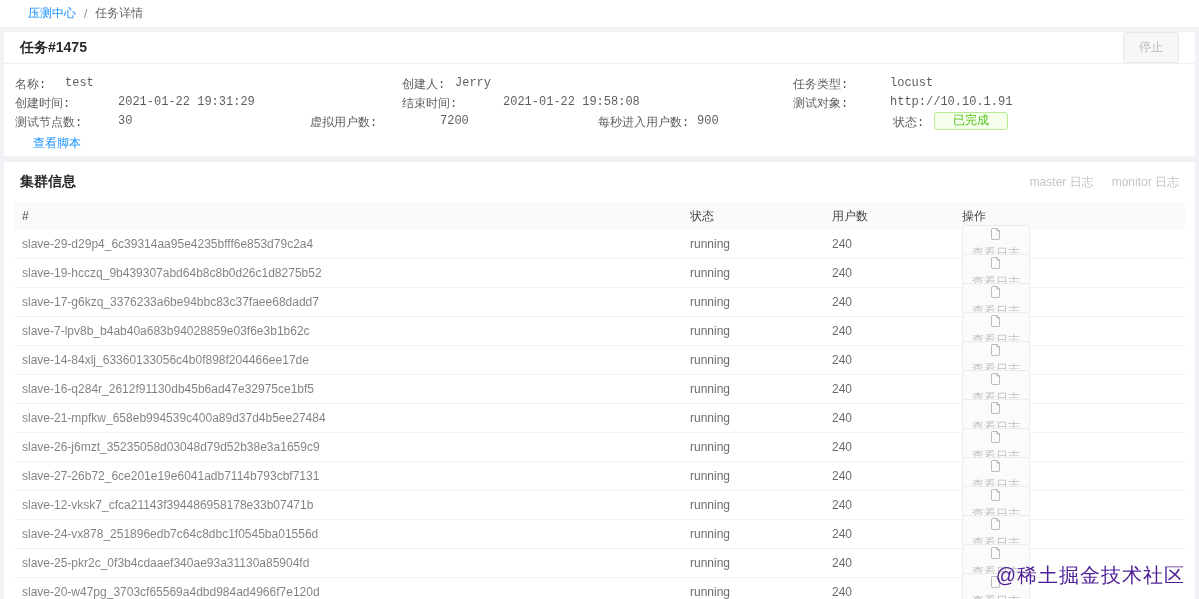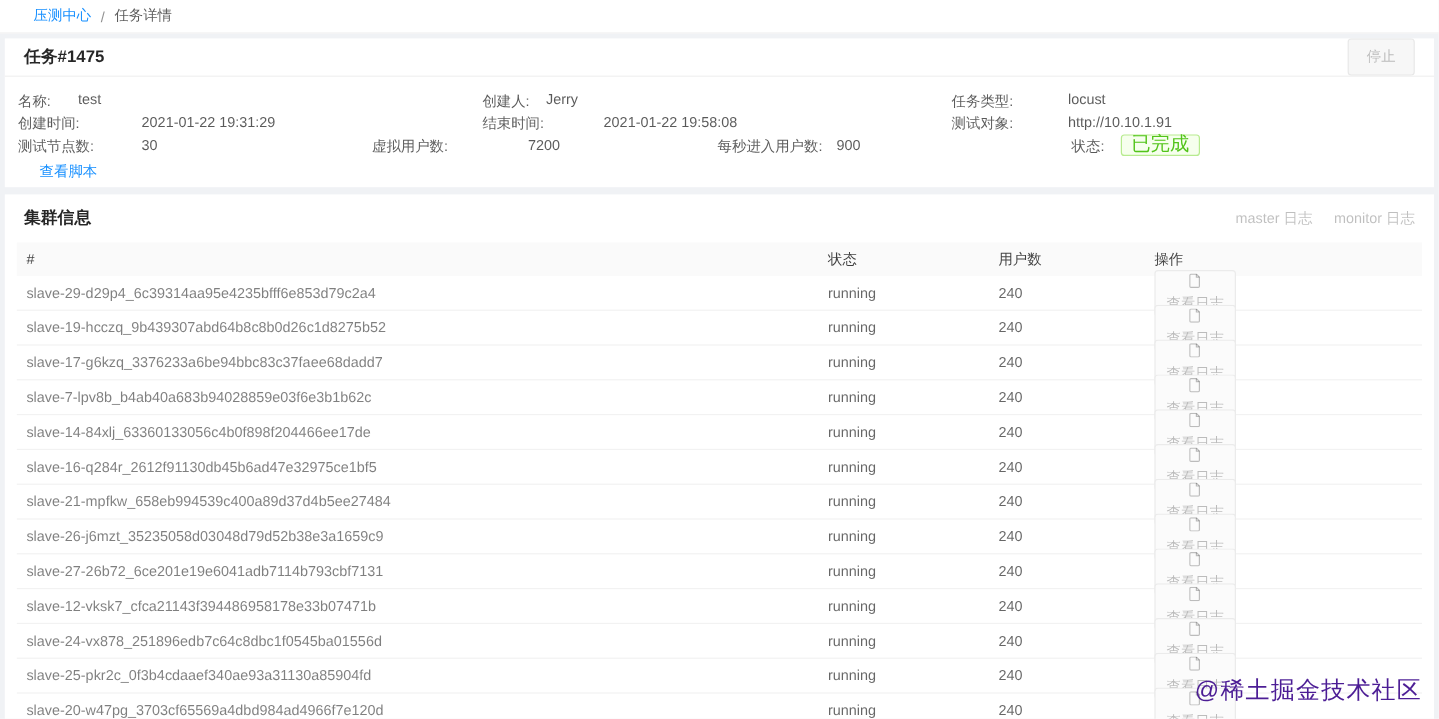--- a/index.html
+++ b/index.html
@@ -27,31 +27,31 @@
     height: 32px; display: flex; align-items: center; justify-content: space-between;
     padding: 0 16px; border-bottom: 1px solid #f0f0f0;
   }
   .card1-title { font-size: 14px; font-weight: bold; color: rgba(0,0,0,0.85); }
   .btn-disabled {
     font-size: 12px; color: rgba(0,0,0,0.25); background: #f7f7f7;
     border: 1px solid #e8e8e8; border-radius: 3px; padding: 6px 15px; cursor: not-allowed;
     font-family: inherit;
   }
   .card1-body { position: relative; height: 92px; }
-  .fld { position: absolute; white-space: nowrap; }
+  .fld { position: absolute; white-space: nowrap; font-family: Liberation Mono, monospace; }
   .r1 { top: 12px; } .r2 { top: 31px; } .r3 { top: 50px; }
   .x11 { left: 11px; } .x61 { left: 61px; } .x114 { left: 114px; }
   .x306 { left: 306px; } .x398 { left: 398px; } .x436 { left: 436px; } .x451 { left: 451px; }
   .x499 { left: 499px; } .x594 { left: 594px; } .x693 { left: 693px; }
   .x789 { left: 789px; } .x886 { left: 886px; } .x889 { left: 889px; } .x930 { left: 930px; }
   .link { color: #1890ff; cursor: pointer; }
   .script-link { position: absolute; left: 29px; top: 71px; }
   .badge-done {
-    display: inline-block; font-size: 16px; line-height: 16px;
-    padding: 0 8px; border-radius: 3px; position: relative; top: -2px;
+    display: inline-block; font-size: 12px; line-height: 16px;
+    padding: 0 18px; border-radius: 3px; position: relative; top: -2px;
   }
 
   
   .card2 { margin-top: 6px; height: 440px; }
   .card2-head {
     height: 40px; display: flex; align-items: center; justify-content: space-between;
     padding: 0 16px;
     gap: 36px;
   }
   .card2-title { font-size: 14px; font-weight: bold; color: rgba(0,0,0,0.85); }

